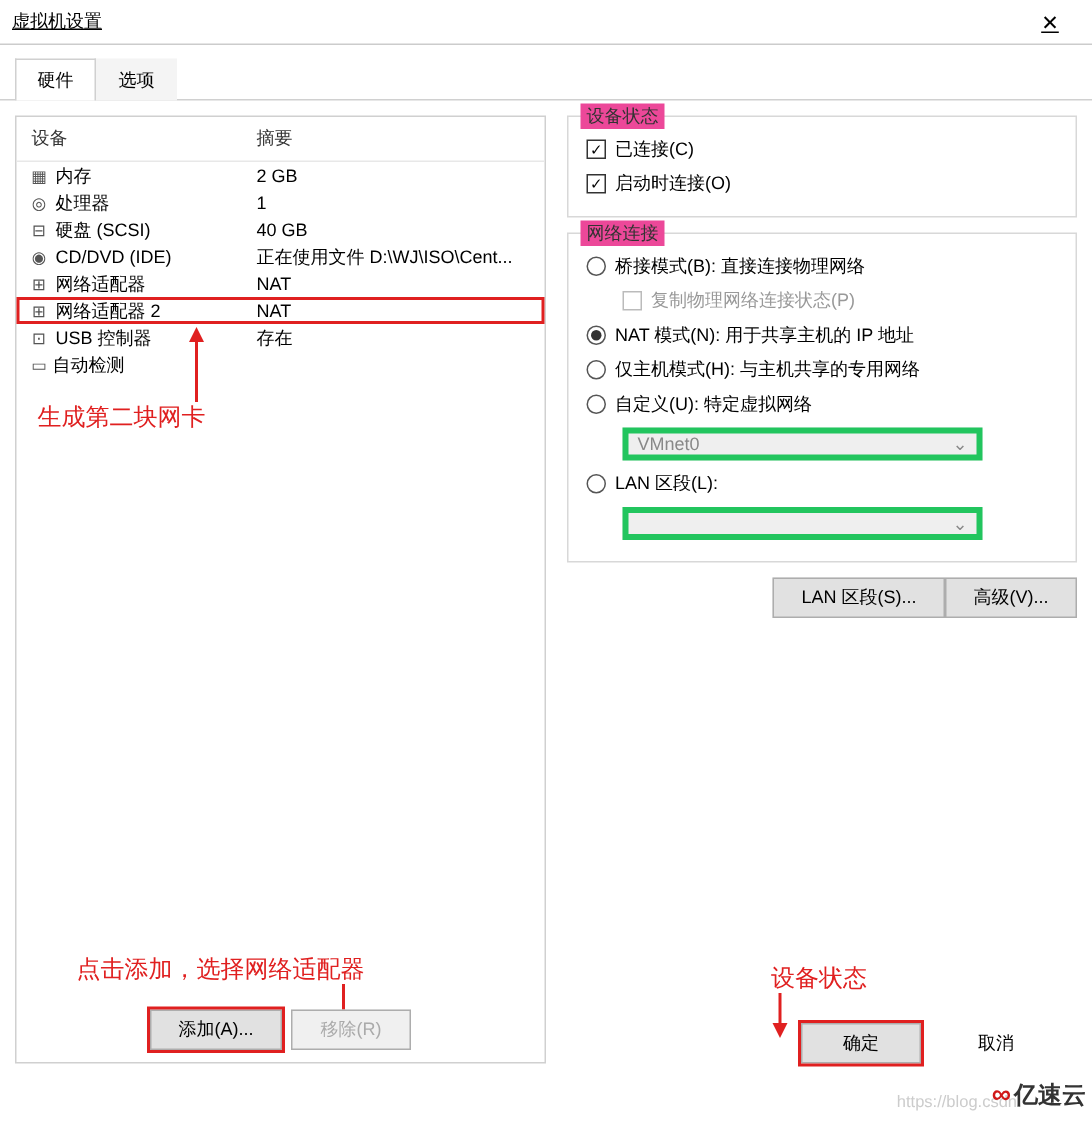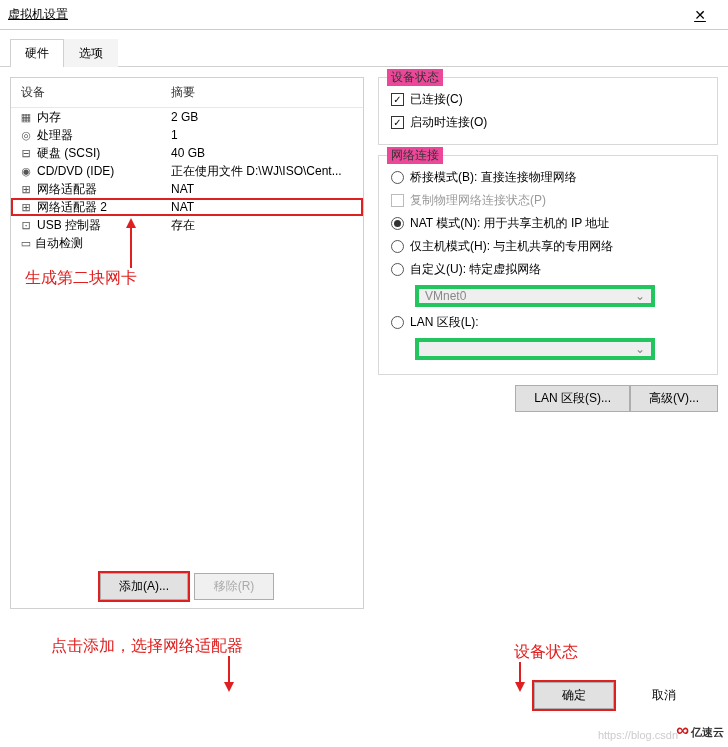--- a/index.html
+++ b/index.html
@@ -4,21 +4,21 @@
 <style>
 * { box-sizing: border-box; font-family: "Microsoft YaHei", "SimSun", Arial, sans-serif; font-size: 12px; }
 body { margin: 0; background: #fff; width: 728px; height: 747px; position: relative; overflow: hidden; }
 .titlebar { height: 30px; display: flex; align-items: center; padding: 0 8px; border-bottom: 1px solid #ccc; position: relative; text-decoration: underline; }
 .titlebar .title { flex: 1; }
 .titlebar .close { width: 40px; text-align: center; font-size: 14px; cursor: pointer; }
 .tabs { display: flex; padding: 8px 10px 0 10px; border-bottom: 1px solid #d0d0d0; }
 .tab { padding: 5px 14px; border: 1px solid transparent; border-bottom: none; cursor: pointer; position: relative; top: 1px; background: #f4f4f4; }
 .tab.active { background: #fff; border-color: #d0d0d0; }
 .content { display: flex; padding: 10px; gap: 14px; }
-.left-panel { width: 354px; border: 1px solid #d0d0d0; height: 532px; position: relative; }
+.left-panel { width: 354px; border: 1px solid #d0d0d0; height: 632px; position: relative; }
 .hw-header { display: flex; padding: 6px 4px 6px 10px; border-bottom: 1px solid #e8e8e8; color: #333; }
 .hw-header .col-dev { width: 150px; }
 .hw-list { }
 .hw-row { display: flex; align-items: center; padding: 2px 4px 2px 6px; height: 18px; }
 .hw-row .icon { width: 18px; text-align: center; color: #555; font-size: 11px; }
 .hw-row .dev { width: 136px; padding-left: 2px; }
 .hw-row .sum { flex: 1; white-space: nowrap; overflow: hidden; text-overflow: ellipsis; }
 .hw-row.highlight { outline: 2px solid #e02020; outline-offset: -2px; }
 .annotation-red { color: #e02020; font-size: 16px; font-weight: 500; position: absolute; }
 .annotation-arrow { position: absolute; color: #e02020; }
@@ -26,30 +26,30 @@
 .btn { padding: 4px 18px; border: 1px solid #adadad; background: #e1e1e1; cursor: pointer; min-width: 80px; text-align: center; }
 .btn.disabled { color: #aaa; background: #f0f0f0; cursor: default; }
 .btn.outlined { outline: 2px solid #e02020; outline-offset: 0px; }
 .right-panel { flex: 1; position: relative; height: 640px; }
 .group { border: 1px solid #d8d8d8; padding: 10px 10px 10px 12px; margin-bottom: 10px; position: relative; }
 .group-title { position: absolute; top: -9px; left: 8px; background: #ec4899; padding: 0 4px; color: #333; }
 .checkbox-row, .radio-row { display: flex; align-items: center; padding: 3px 0; gap: 6px; }
 .checkbox { width: 13px; height: 13px; border: 1px solid #333; display: inline-flex; align-items: center; justify-content: center; font-size: 10px; color: #000; }
 .radio { width: 13px; height: 13px; border: 1px solid #555; border-radius: 50%; display: inline-flex; align-items: center; justify-content: center; }
 .radio.checked::after { content: ""; width: 7px; height: 7px; background: #333; border-radius: 50%; }
-.sub-check { }
+.sub-check { margin-left: 24px; }
 .sub-check .checkbox { border-color: #bbb; }
 .sub-check .label { color: #999; }
 .combo { margin: 4px 0 4px 24px; width: 240px; height: 22px; border: 4px solid #22c55e; background: #efefef; display: flex; align-items: center; padding: 0 6px; color: #888; position: relative; }
 .combo::after { content: "⌄"; position: absolute; right: 6px; color: #888; }
 .right-btns { display: flex; justify-content: flex-end; margin-top: 8px; }
 .footer-btns { position: absolute; bottom: 8px; right: 14px; display: flex; gap: 10px; align-items: center; }
 .watermark { position: absolute; bottom: 6px; right: 50px; color: #ccc; font-size: 11px; pointer-events: none; }
 .logo { position: absolute; bottom: 6px; right: 4px; font-size: 18px; color: #d01818; font-weight: bold; }
-.logo-text { font-size: 11px; color: #333; font-weight: bold; margin-left: 2px; }
+.logo-text { font-size: 16px; color: #333; font-weight: bold; margin-left: 2px; }
 </style>
 </head>
 <body>
 
 <div class="titlebar">
   <span class="title">虚拟机设置</span>
   <span class="close">✕</span>
 </div>
 
 <div class="tabs">

